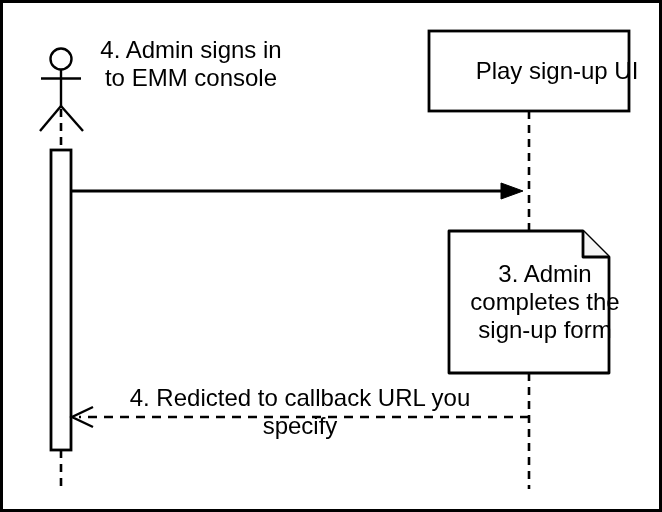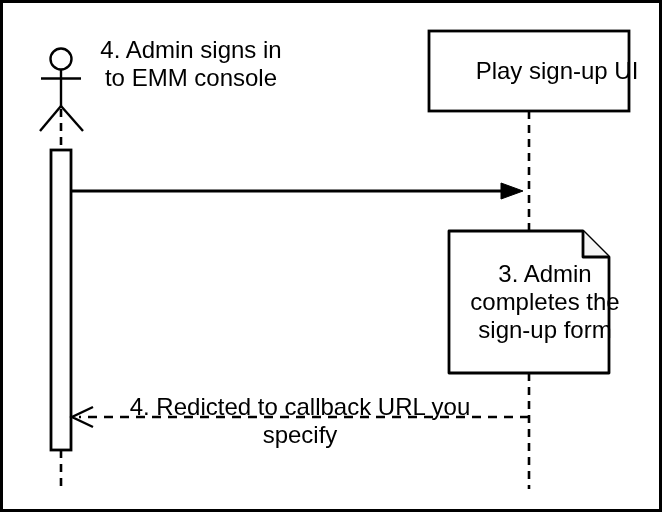--- a/index.html
+++ b/index.html
@@ -35,21 +35,21 @@
   }
   .label-flex {
     display: flex;
     align-items: center;
     justify-content: center;
   }
   #step1-label   { left: 86px;  top: 33px;  width: 204px; }
   #participant-label { left: 426px; top: 28px; width: 200px; height: 80px; margin-left: 28px; }
   #message2-label { left: 141px; top: 157px; width: 310px; }
   #note-label    { left: 462px; top: 228px; width: 160px; height: 142px; }
-  #message4-label { left: 94px; top: 390px; width: 406px; }
+  #message4-label { left: 94px; top: 381px; width: 406px; }
 </style>
 </head>
 <body>
 
 <div id="canvas">
 
   <svg id="shapes" viewBox="0 0 656 506" xmlns="http://www.w3.org/2000/svg">
 
     <g stroke="#000000" stroke-width="2.4" fill="none">
       <circle cx="58" cy="56" r="10.5" fill="#ffffff"></circle>

